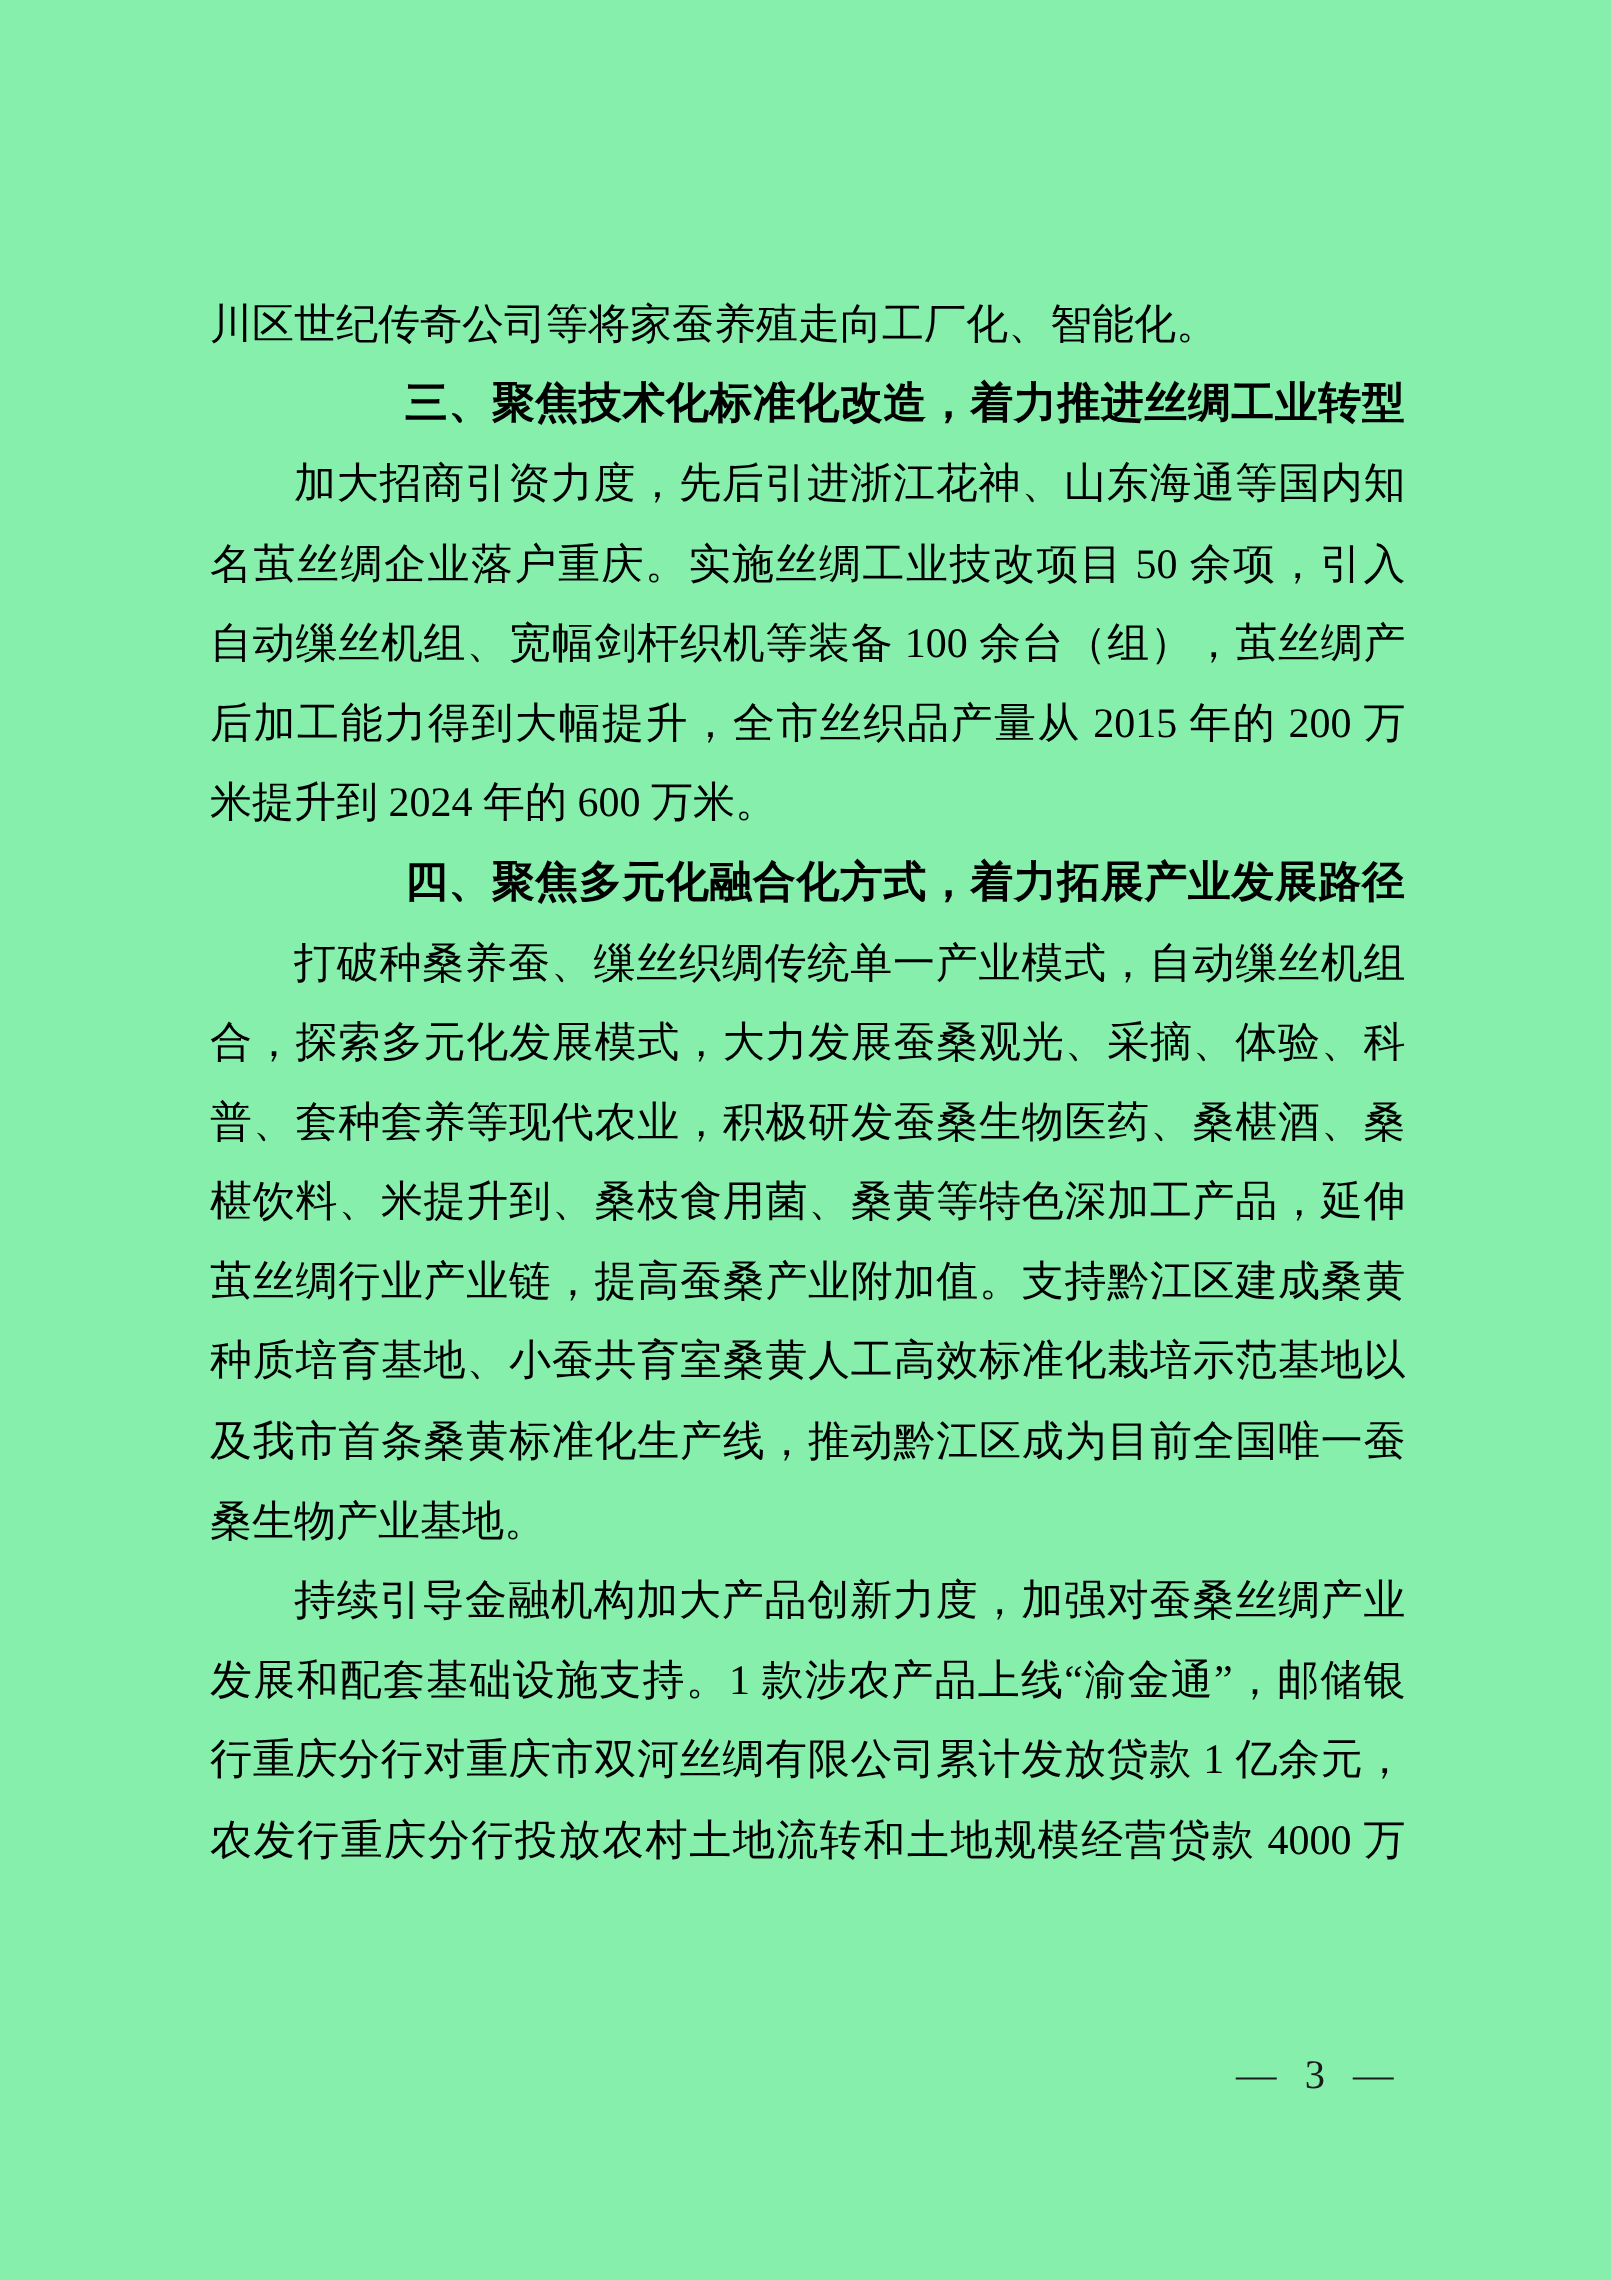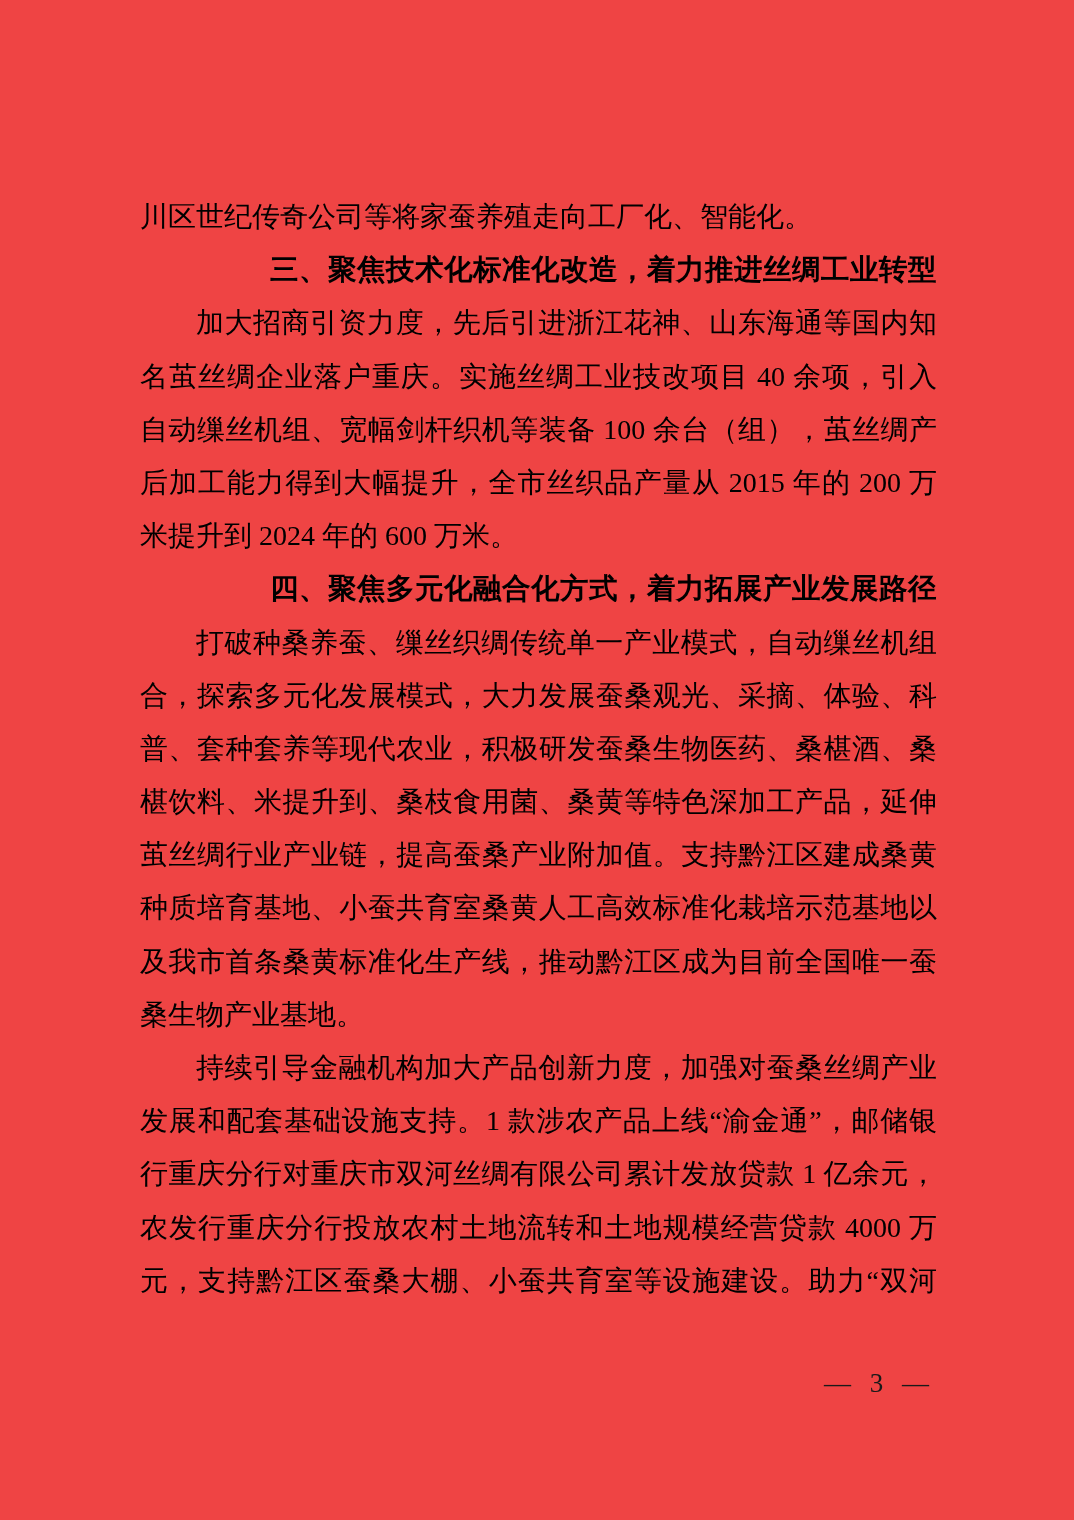--- a/index.html
+++ b/index.html
@@ -2,21 +2,21 @@
 <html><head>
 <meta charset="utf-8">
 <style>
   * { margin: 0; padding: 0; box-sizing: border-box; }
   html, body { background: #888; }
   .page {
     position: relative;
     width: 1074px;
     height: 1520px;
     margin: 0 auto;
-    background: #ef4444;
+    background: #86efac;
     color: #000000;
     font-family: "Liberation Serif", "DejaVu Serif", serif;
     overflow: hidden;
   }
   .content {
     position: absolute;
     left: 140px;
     top: 190px;
     width: 797px;
   }
@@ -61,37 +61,36 @@
 </head>
 <body>
 
 <div class="page">
   <div class="content">
 
     <div class="line end">川区世纪传奇公司等将家蚕养殖走向工厂化、智能化。</div>
 
     <div class="line heading">三、聚焦技术化标准化改造，着力推进丝绸工业转型</div>
     <div class="line full indent">加大招商引资力度，先后引进浙江花神、山东海通等国内知</div>
-    <div class="line full">名茧丝绸企业落户重庆。实施丝绸工业技改项目 40 余项，引入</div>
+    <div class="line full">名茧丝绸企业落户重庆。实施丝绸工业技改项目 50 余项，引入</div>
     <div class="line full">自动缫丝机组、宽幅剑杆织机等装备 100 余台（组），茧丝绸产</div>
     <div class="line full">后加工能力得到大幅提升，全市丝织品产量从 2015 年的 200 万</div>
     <div class="line end">米提升到 2024 年的 600 万米。</div>
 
     <div class="line heading">四、聚焦多元化融合化方式，着力拓展产业发展路径</div>
     <div class="line full indent">打破种桑养蚕、缫丝织绸传统单一产业模式，自动缫丝机组</div>
     <div class="line full">合，探索多元化发展模式，大力发展蚕桑观光、采摘、体验、科</div>
     <div class="line full">普、套种套养等现代农业，积极研发蚕桑生物医药、桑椹酒、桑</div>
     <div class="line full">椹饮料、米提升到、桑枝食用菌、桑黄等特色深加工产品，延伸</div>
     <div class="line full">茧丝绸行业产业链，提高蚕桑产业附加值。支持黔江区建成桑黄</div>
     <div class="line full">种质培育基地、小蚕共育室桑黄人工高效标准化栽培示范基地以</div>
     <div class="line full">及我市首条桑黄标准化生产线，推动黔江区成为目前全国唯一蚕</div>
     <div class="line end">桑生物产业基地。</div>
 
     <div class="line full indent">持续引导金融机构加大产品创新力度，加强对蚕桑丝绸产业</div>
     <div class="line full">发展和配套基础设施支持。1 款涉农产品上线“渝金通”，邮储银</div>
     <div class="line full">行重庆分行对重庆市双河丝绸有限公司累计发放贷款 1 亿余元，</div>
     <div class="line full">农发行重庆分行投放农村土地流转和土地规模经营贷款 4000 万</div>
-    <div class="line full">元，支持黔江区蚕桑大棚、小蚕共育室等设施建设。助力“双河</div>
 
   </div>
 
   <div class="page-number">— 3 —</div>
 </div>
 
 </body></html>

